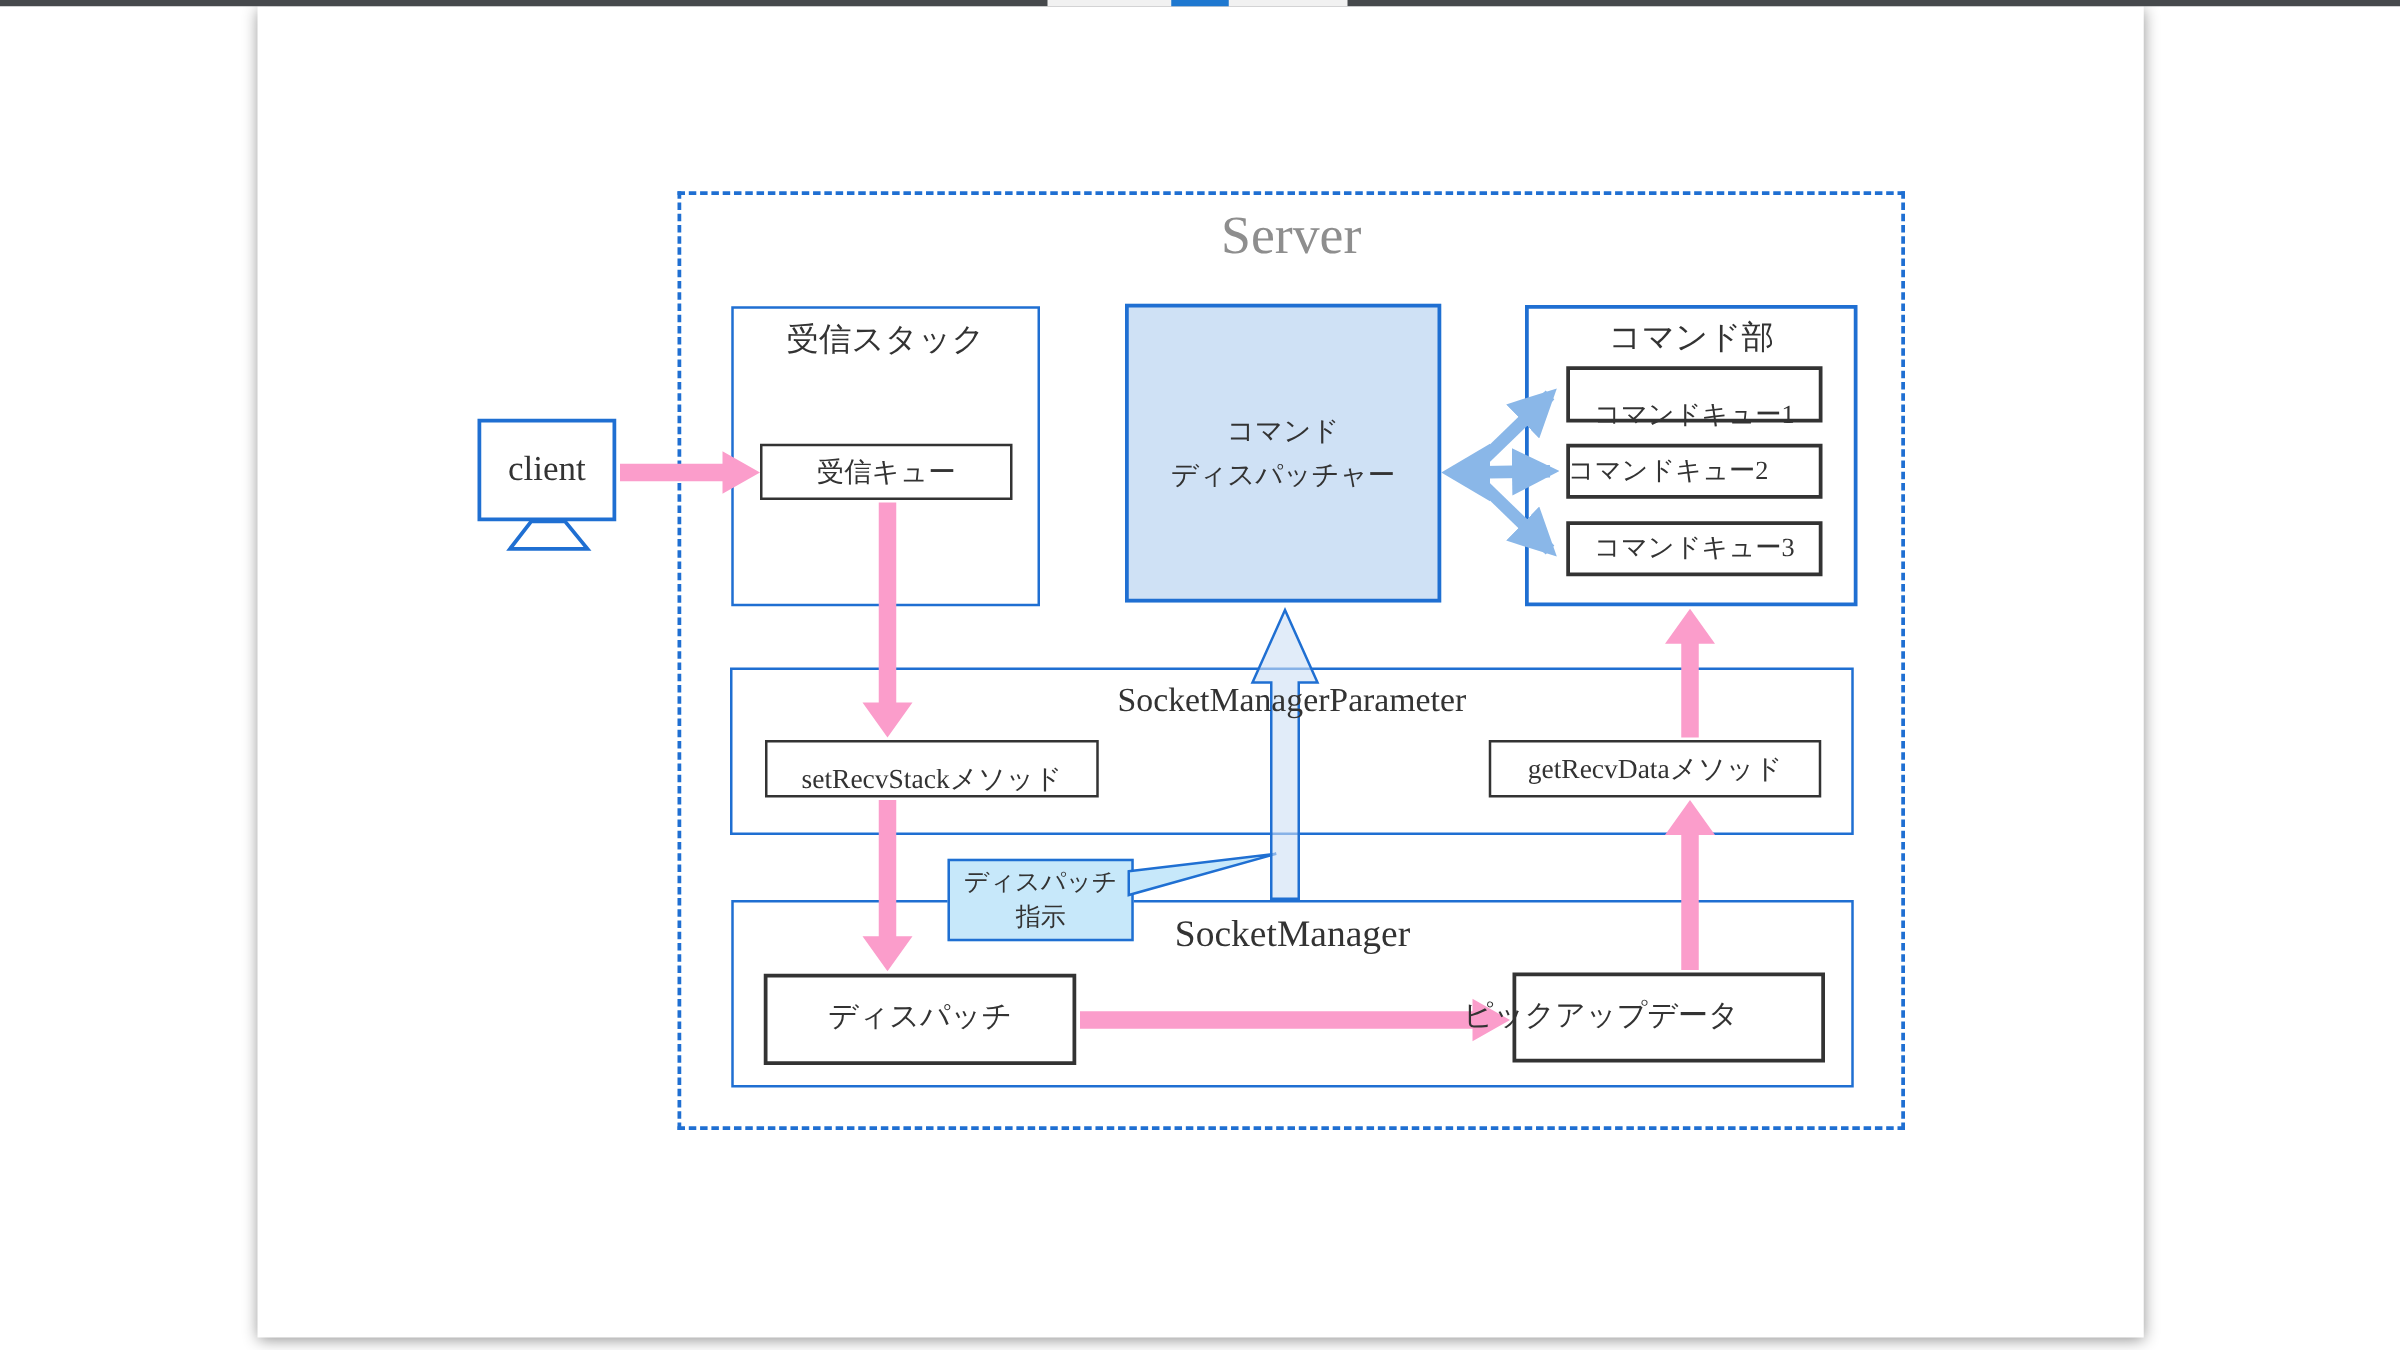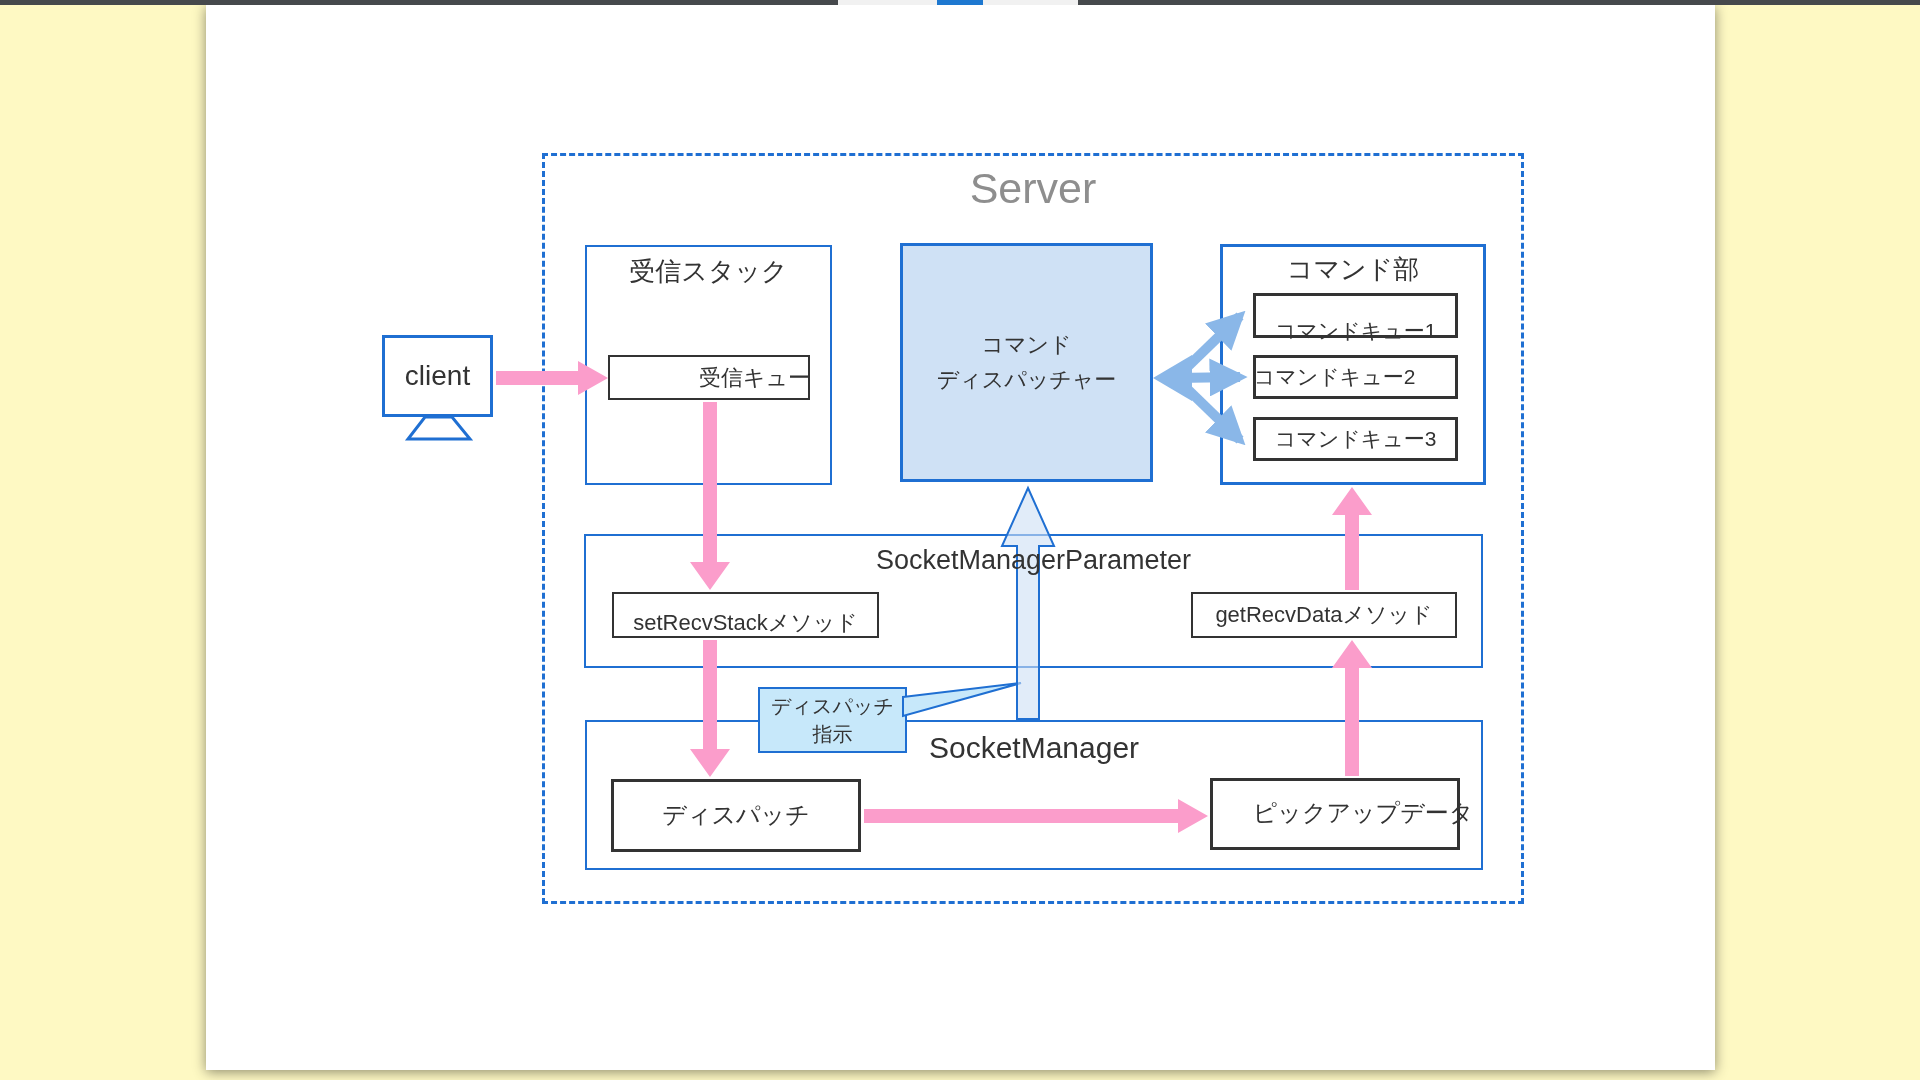--- a/index.html
+++ b/index.html
@@ -1,17 +1,17 @@
 <!DOCTYPE html>
 <html><head>
 <meta charset="utf-8">
 <style>
   html,body{margin:0;padding:0;background:#53575b;}
   #screen{position:relative;width:1920px;height:1080px;overflow:hidden;
-          background:#fef9c3;font-family:Liberation Sans, sans-serif;}
+          background:#ffffff;font-family:Liberation Serif, serif;}
   
   .page{position:absolute;left:206px;top:5px;width:1509px;height:1065px;
         background:#ffffff;box-shadow:0 2px 12px rgba(0,0,0,0.45);z-index:1;}
   
   .top-strip{position:absolute;left:0;top:0;width:1920px;height:5px;background:#46494c;z-index:10;}
   .top-strip-track{position:absolute;left:838px;top:0;width:240px;height:5px;background:#f1f1f1;z-index:11;}
   .top-strip-thumb{position:absolute;left:937px;top:0;width:46px;height:5px;background:#1e78d0;z-index:12;}
   
   .box{position:absolute;box-sizing:border-box;z-index:2;background:transparent;}
   .blue2{border:2px solid #1f6fd2;}
@@ -39,21 +39,21 @@
 
   <div class="box dashed" style="left:542px;top:153px;width:982px;height:751px;"></div>
   <div class="lbl" style="left:542px;top:164px;width:982px;font-size:43px;color:#8e8e8e;">Server</div>
 
   <div class="box blue3" style="left:382px;top:335px;width:111px;height:82px;background:#ffffff;"></div>
   <div class="lbl" style="left:382px;top:360px;width:111px;font-size:28px;">client</div>
 
   <div class="box blue2" style="left:585px;top:245px;width:247px;height:240px;"></div>
   <div class="lbl" style="left:585px;top:254px;width:247px;font-size:26px;">受信スタック</div>
   <div class="box dark2" style="left:608px;top:355px;width:202px;height:45px;"></div>
-  <div class="lbl" style="left:608px;top:355px;width:202px;line-height:45px;font-size:22px;text-align:right;">受信キュー</div>
+  <div class="lbl" style="left:608px;top:355px;width:202px;line-height:45px;font-size:22px;">受信キュー</div>
 
   <div class="box blue3 fill-dispatch" style="left:900px;top:243px;width:253px;height:239px;"></div>
   <div class="lbl center-flex" style="left:900px;top:243px;width:253px;height:239px;font-size:22px;line-height:1.55;">
     <span>コマンド</span>
     <span>ディスパッチャー</span>
   </div>
 
   <div class="box blue3" style="left:1220px;top:244px;width:266px;height:241px;"></div>
   <div class="lbl" style="left:1220px;top:252px;width:266px;font-size:26px;">コマンド部</div>
   <div class="box dark3" style="left:1253px;top:293px;width:205px;height:45px;"></div>
@@ -68,21 +68,21 @@
   <div class="box dark2" style="left:612px;top:592px;width:267px;height:46px;"></div>
   <div class="lbl" style="left:612px;top:600px;width:267px;line-height:46px;font-size:22px;">setRecvStackメソッド</div>
   <div class="box dark2" style="left:1191px;top:592px;width:266px;height:46px;"></div>
   <div class="lbl" style="left:1191px;top:592px;width:266px;line-height:46px;font-size:22px;">getRecvDataメソッド</div>
 
   <div class="box blue2" style="left:585px;top:720px;width:898px;height:150px;"></div>
   <div class="lbl" style="left:585px;top:731px;width:898px;font-size:30px;">SocketManager</div>
   <div class="box dark3" style="left:611px;top:779px;width:250px;height:73px;"></div>
   <div class="lbl" style="left:611px;top:779px;width:250px;line-height:71px;font-size:24px;">ディスパッチ</div>
   <div class="box dark3" style="left:1210px;top:778px;width:250px;height:72px;"></div>
-  <div class="lbl" style="left:1238px;top:778px;width:250px;line-height:70px;font-size:24px;">ピックアップデータ</div>
+  <div class="lbl" style="left:1141px;top:778px;width:250px;line-height:70px;font-size:24px;text-align:right;">ピックアップデータ</div>
 
   <div class="box blue2 fill-callout" style="left:758px;top:687px;width:149px;height:66px;"></div>
   <div class="lbl center-flex" style="left:758px;top:687px;width:149px;height:66px;font-size:20px;line-height:1.4;">
     <span>ディスパッチ</span>
     <span>指示</span>
   </div>
 
   <svg class="overlay" width="1920" height="1080" viewBox="0 0 1920 1080">
     <defs>
       <marker id="arrowBlue" viewBox="0 0 10 10" refX="8" refY="5" markerWidth="3.8" markerHeight="3.8" orient="auto">

